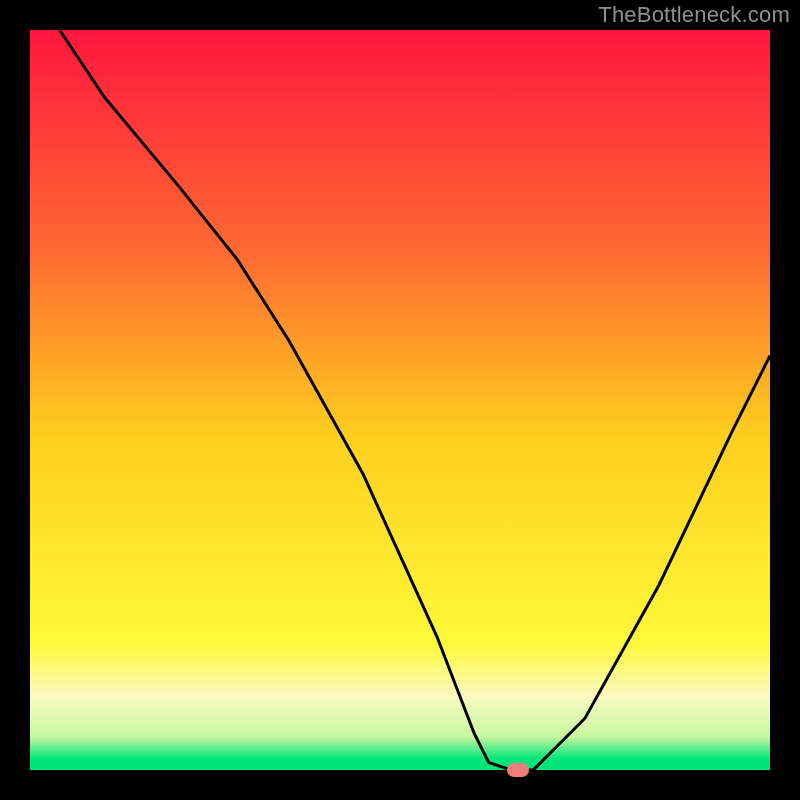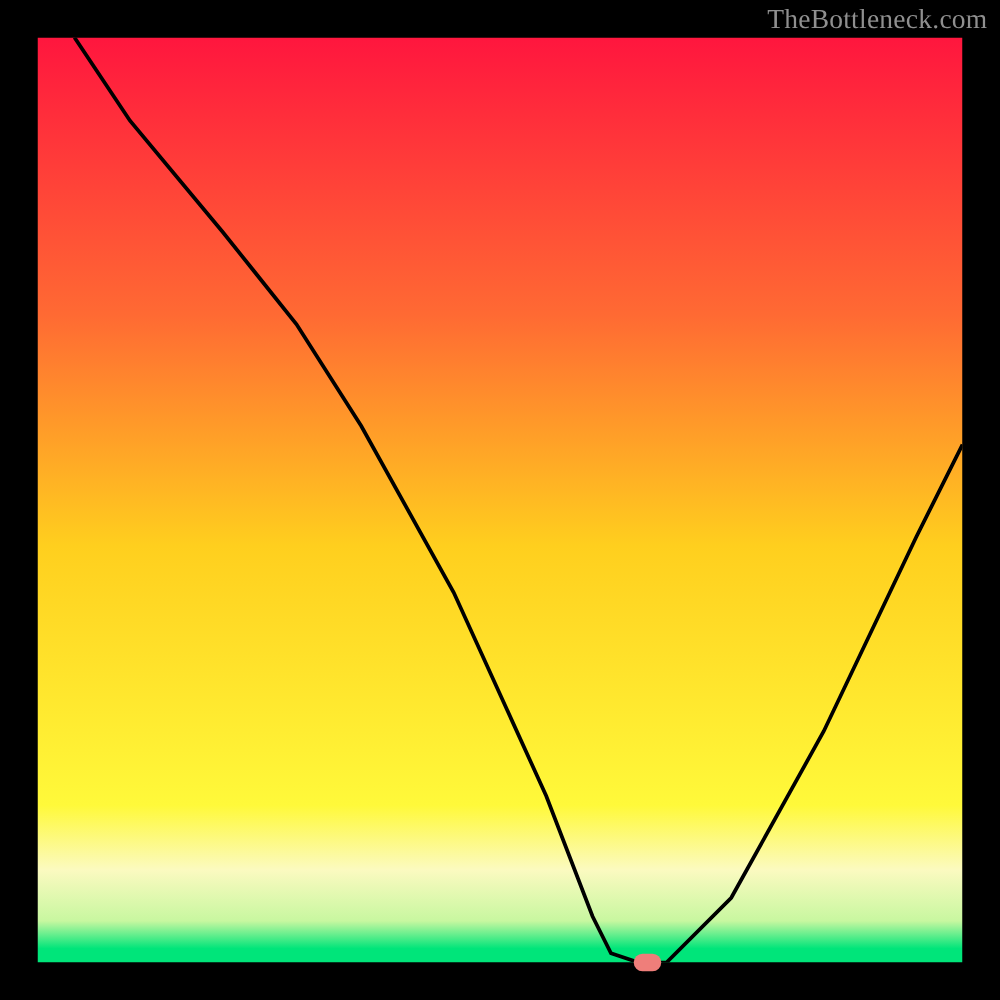--- a/index.html
+++ b/index.html
@@ -9,21 +9,20 @@
     height: 800px;
     background: #000;
     overflow: hidden;
     font-family: Arial, Helvetica, sans-serif;
   }
   .stage {
     position: relative;
     width: 800px;
     height: 800px;
     background: #000;
-    font-family: Liberation Serif, serif;
   }
   .attribution {
     position: absolute;
     top: 2px;
     right: 10px;
     color: #8f8f8f;
     font-size: 22px;
     letter-spacing: 0.2px;
     user-select: none;
   }

